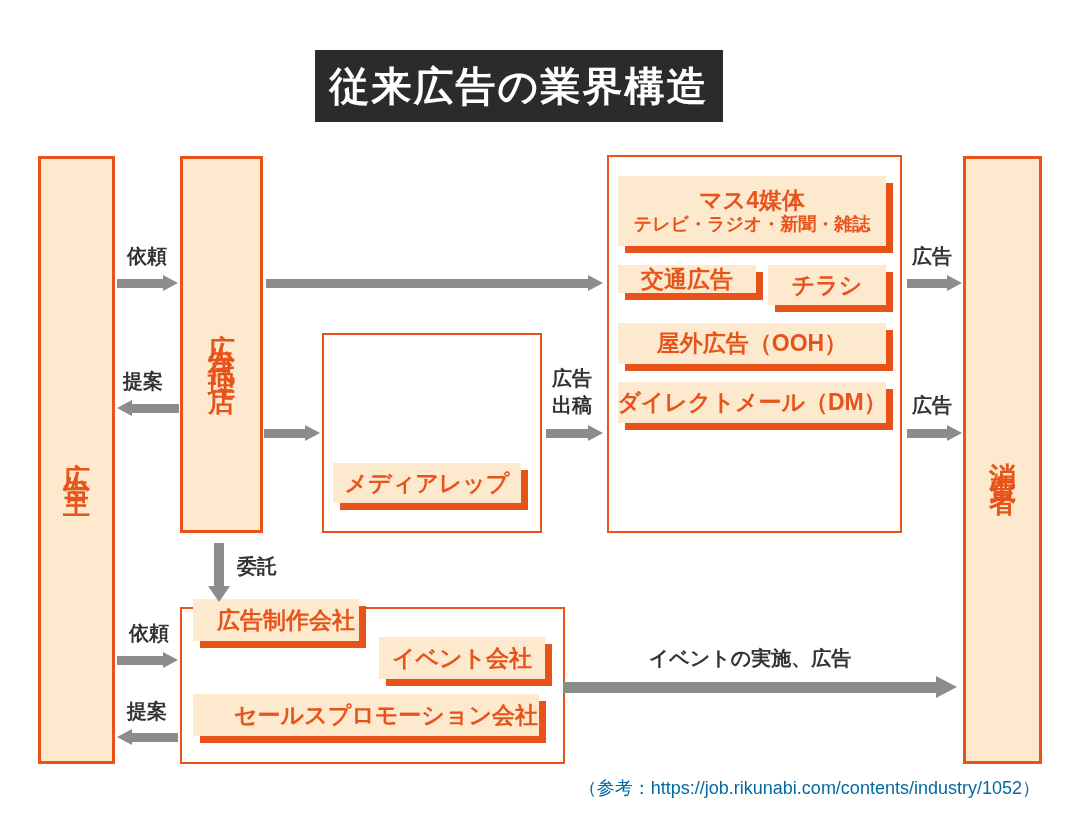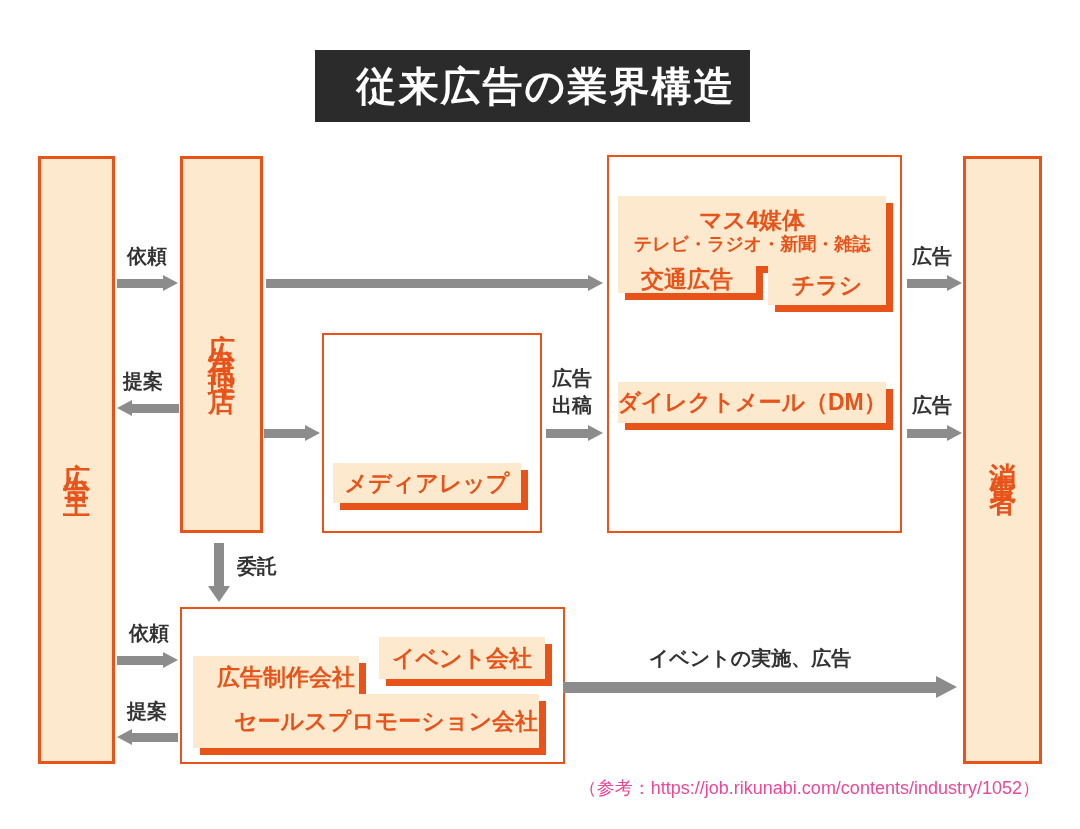--- a/index.html
+++ b/index.html
@@ -9,21 +9,21 @@
     --ink:#333333;
     --titlebg:#2B2B2B;
   }
   html,body{margin:0;padding:0;background:#fff;}
   body{font-family:"Liberation Sans","DejaVu Sans",sans-serif;}
   .canvas{position:relative;width:1080px;height:829px;background:#ffffff;overflow:hidden;}
 
   .title{
     position:absolute;left:315px;top:50px;width:408px;height:72px;
     background:var(--titlebg);color:#fff;font-weight:800;font-size:40px;
-    display:flex;align-items:center;justify-content:center;letter-spacing:2px;padding-left:27px;
+    display:flex;align-items:center;justify-content:center;letter-spacing:2px;
   }
 
   .col{
     position:absolute;background:var(--peach);border:3px solid var(--orange);
     display:flex;align-items:center;justify-content:center;box-sizing:border-box;
   }
   .vtext{
     writing-mode:vertical-rl;text-orientation:upright;
     color:var(--orange);font-weight:800;font-size:27px;letter-spacing:13px;
   }
@@ -51,21 +51,21 @@
   .arv{position:absolute;display:flex;flex-direction:column;align-items:center;}
   .arv .shaft{width:10px;flex:1;background:var(--gray);}
   .arv .head{width:0;height:0;border-left:11px solid transparent;border-right:11px solid transparent;border-top:16px solid var(--gray);}
 
   .lbl{
     position:absolute;color:var(--ink);font-weight:700;font-size:20px;
     text-align:center;white-space:nowrap;line-height:27px;
   }
 
   .citation{
-    position:absolute;right:40px;top:776px;font-size:18px;color:#ec4899;font-weight:400;
+    position:absolute;right:40px;top:776px;font-size:18px;color:#0369a1;font-weight:400;
   }
 </style>
 </head>
 <body>
 
 <div class="canvas">
 
   <div class="title">従来広告の業界構造</div>
 
   <div class="col" style="left:38px;top:156px;width:77px;height:608px;">
@@ -77,42 +77,45 @@
   <div class="col" style="left:963px;top:156px;width:79px;height:608px;">
     <span class="vtext">消費者</span>
   </div>
 
   <div class="group" style="left:322px;top:333px;width:220px;height:200px;"></div>
   <div class="chip" style="left:333px;top:463px;width:188px;height:40px;">
     <span class="main">メディアレップ</span>
   </div>
 
   <div class="group" style="left:607px;top:155px;width:295px;height:378px;"></div>
-  <div class="chip" style="left:618px;top:196px;width:268px;height:70px;">
+  <div class="chip" style="left:618px;top:176px;width:268px;height:70px;">
     <span class="main">マス4媒体</span>
     <span class="sub">テレビ・ラジオ・新聞・雑誌</span>
   </div>
   <div class="chip" style="left:618px;top:265px;width:138px;height:28px;text-align:center;">
     <span class="main">交通広告</span>
   </div>
   <div class="chip" style="left:768px;top:265px;width:118px;height:40px;">
     <span class="main">チラシ</span>
   </div>
+  <div class="chip" style="left:618px;top:323px;width:268px;height:41px;">
+    <span class="main">屋外広告（OOH）</span>
+  </div>
   <div class="chip" style="left:618px;top:382px;width:268px;height:41px;">
     <span class="main">ダイレクトメール（DM）</span>
   </div>
 
   <div class="group" style="left:180px;top:607px;width:385px;height:157px;"></div>
-  <div class="chip" style="left:193px;top:656px;width:166px;height:42px;padding-left:20px;">
+  <div class="chip" style="left:193px;top:599px;width:166px;height:42px;padding-left:20px;">
     <span class="main">広告制作会社</span>
   </div>
   <div class="chip" style="left:379px;top:637px;width:166px;height:42px;">
     <span class="main">イベント会社</span>
   </div>
-  <div class="chip" style="left:193px;top:694px;width:346px;height:54px;padding-left:40px;">
+  <div class="chip" style="left:193px;top:694px;width:346px;height:42px;padding-left:40px;">
     <span class="main">セールスプロモーション会社</span>
   </div>
 
   <div class="lbl" style="left:118px;top:243px;width:58px;">依頼</div>
   <div class="ar" style="left:117px;top:275px;width:61px;">
       <i class="shaft"></i>
       <i class="head"></i>
     </div>
 
   <div class="lbl" style="left:114px;top:368px;width:58px;">提案</div>

